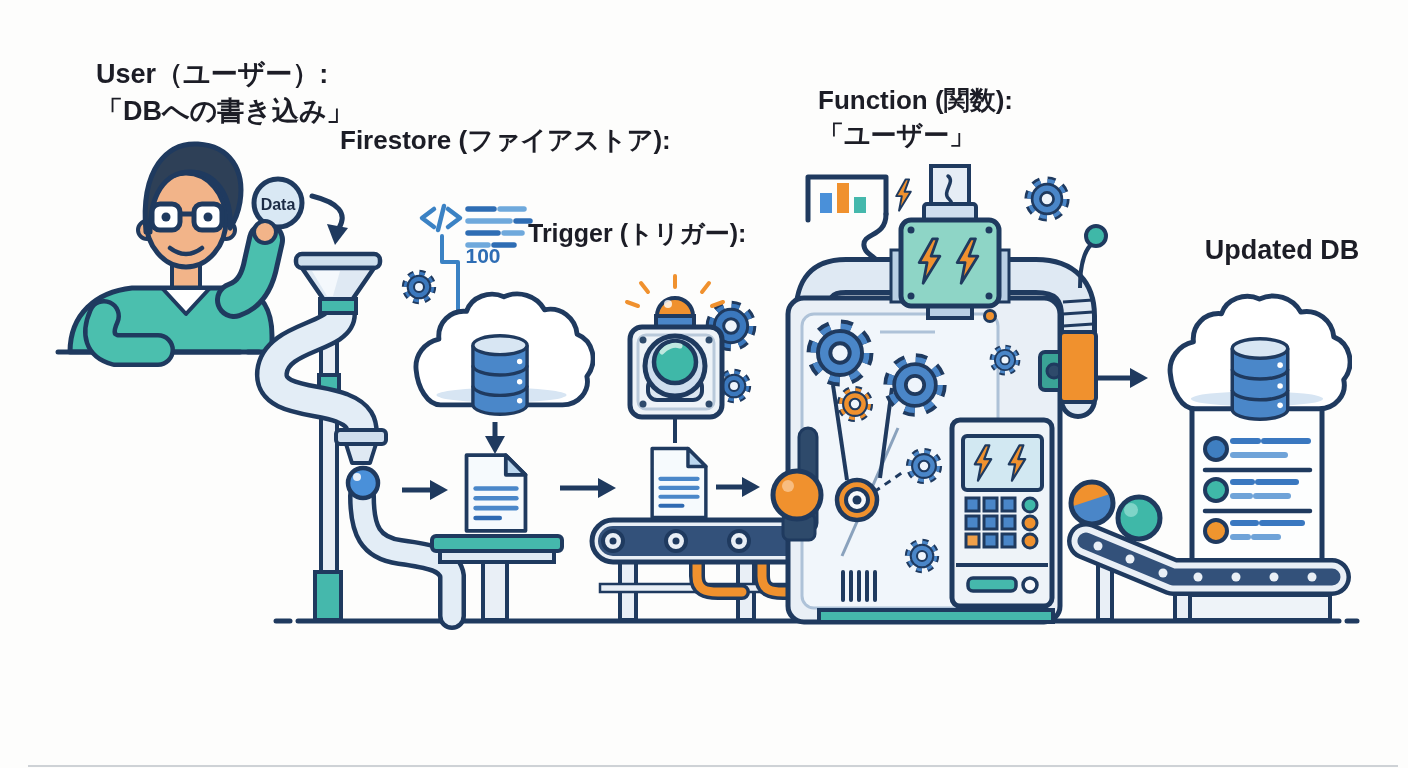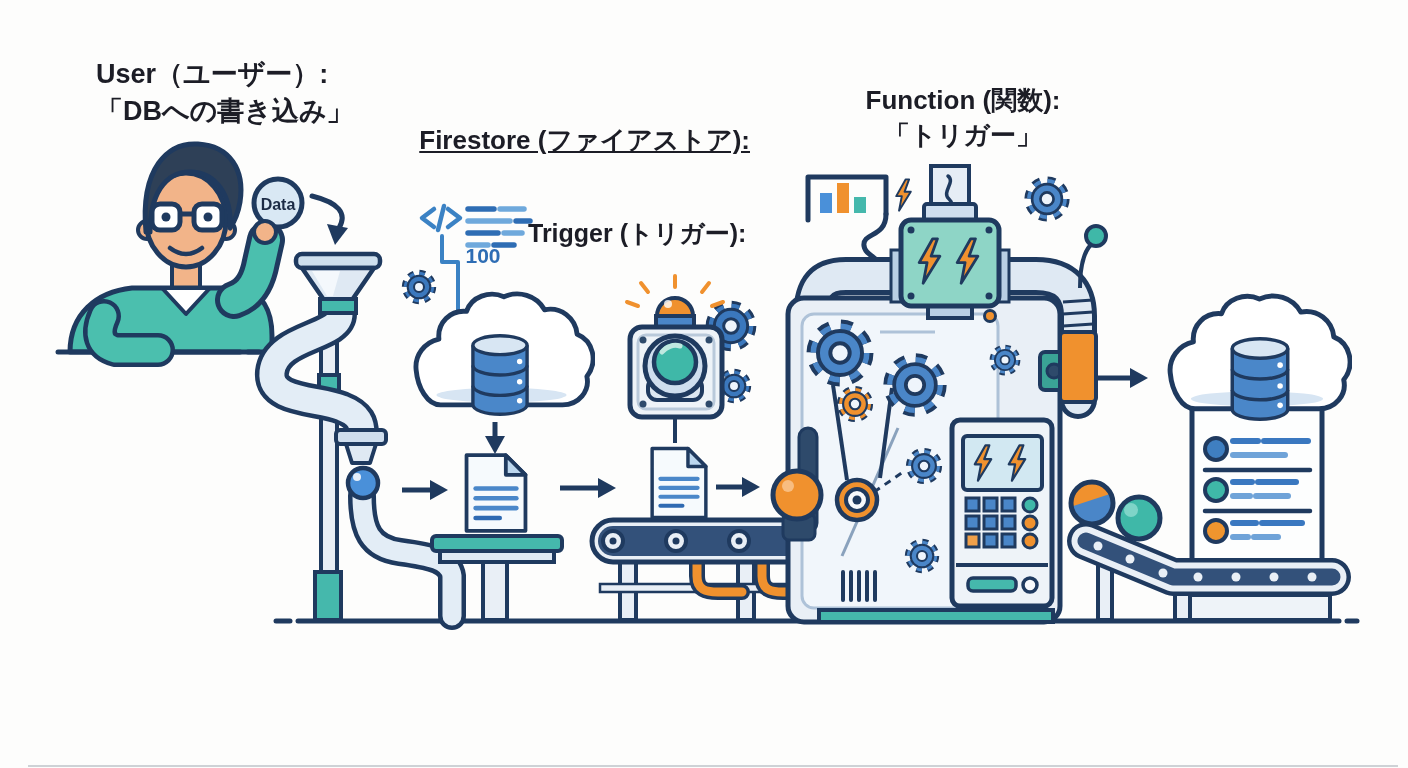--- a/index.html
+++ b/index.html
@@ -2,23 +2,23 @@
 <html><head>
 <meta charset="utf-8">
 <style>
   html,body{margin:0;padding:0;background:#ffffff;}
   #stage{position:relative;width:1408px;height:768px;background:#fdfdfc;overflow:hidden;
          font-family:"Liberation Sans","DejaVu Sans",sans-serif;}
   #art{position:absolute;left:0;top:0;}
   .lbl{position:absolute;color:#1c1d26;font-weight:700;white-space:pre-line;}
   .lbl .l2{display:block;}
   #lbl-user{left:96px;top:56px;width:340px;font-size:27px;line-height:37px;text-align:left;}
-  #lbl-firestore{left:340px;top:123px;width:410px;font-size:26px;line-height:35px;text-align:right;text-decoration:underline;}
+  #lbl-firestore{left:340px;top:123px;width:410px;font-size:26px;line-height:35px;text-align:left;}
   #lbl-trigger{left:528px;top:217px;width:300px;font-size:25px;line-height:33px;text-align:left;}
-  #lbl-function{left:818px;top:83px;width:290px;font-size:26px;line-height:35px;text-align:center;}
+  #lbl-function{left:818px;top:83px;width:290px;font-size:26px;line-height:35px;text-align:left;}
   #lbl-updateddb{left:1172px;top:233px;width:220px;font-size:27px;line-height:34px;text-align:center;}
   #bottom-rule{position:absolute;left:28px;top:765px;width:1370px;height:2px;background:#a7aeb7;opacity:.55;}
 </style>
 </head>
 <body>
 
 <div id="stage">
 
 <svg id="art" width="1408" height="768" viewBox="0 0 1408 768">
   <defs>
@@ -381,16 +381,17 @@
     <g>
       <line x1="1094" y1="378" x2="1130" y2="378" stroke="#1f3a5f" stroke-width="5"></line>
       <path d="M1148 378 L1130 368 L1130 388 Z" fill="#1f3a5f"></path>
     </g>
   </g>
 </svg>
 
 <div class="lbl" id="lbl-user"><span>User（ユーザー）:</span><span class="l2">「DBへの書き込み」</span></div>
 <div class="lbl" id="lbl-firestore"><span>Firestore (ファイアストア):</span></div>
 <div class="lbl" id="lbl-trigger"><span>Trigger (トリガー):</span></div>
-<div class="lbl" id="lbl-function"><span>Function (関数):</span><span class="l2">「トリガー」</span></div>
+<div class="lbl" id="lbl-function"><span>Function (関数):</span><span class="l2">「ユーザー」</span></div>
+<div class="lbl" id="lbl-updateddb"><span>Updated DB</span></div>
 <div id="bottom-rule"></div>
 
 </div>
 
 </body></html>

